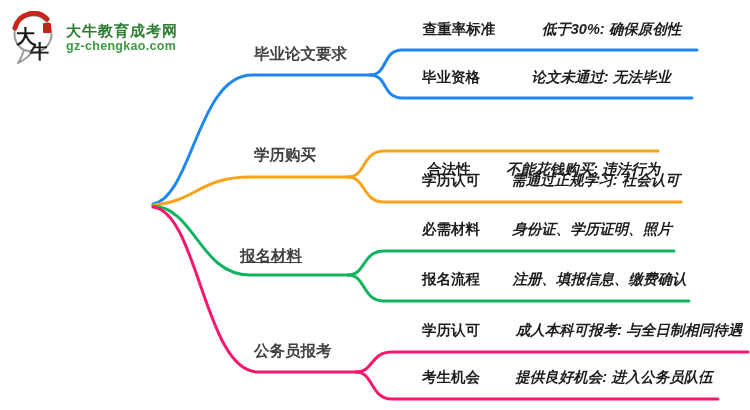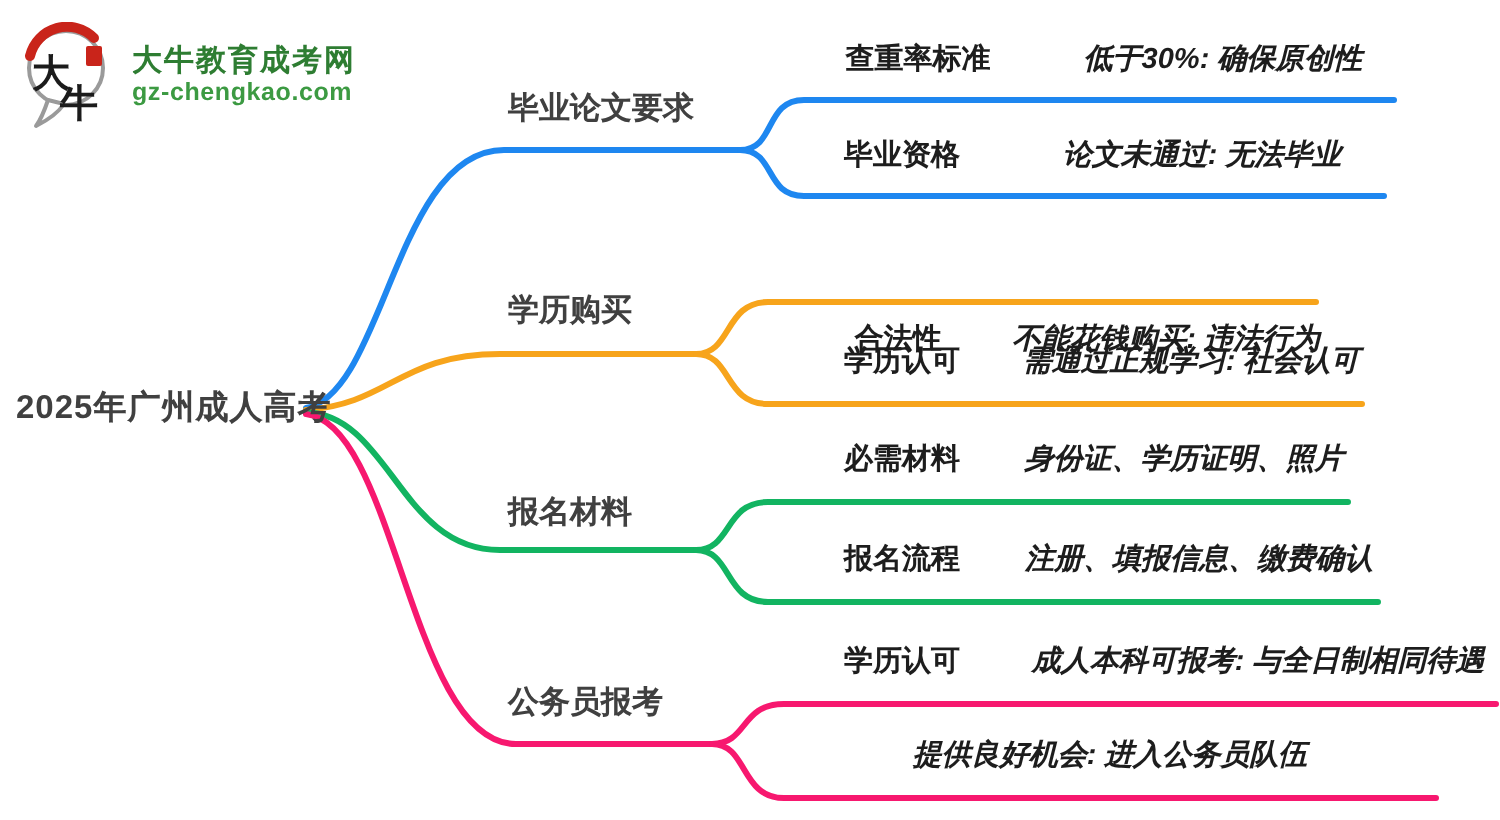--- a/index.html
+++ b/index.html
@@ -56,25 +56,24 @@
       <rect x="31" y="12" width="8" height="10" rx="1" fill="#c9241a"></rect>
       <text x="4" y="32" font-size="19" font-weight="bold" fill="#1b1b1b">大</text>
       <text x="18" y="47" font-size="19" font-weight="bold" fill="#1b1b1b">牛</text>
     </svg>
     <div class="logo-text">
       <span class="logo-title">大牛教育成考网</span>
       <span class="logo-domain">gz-chengkao.com</span>
     </div>
   </div>
 
-  <div class="node root-label">2025年广州成人高考</div>
 
   <div class="node branch-label" style="left:254px; top:44px;">毕业论文要求</div>
   <div class="node branch-label" style="left:254px; top:145px;">学历购买</div>
-  <div class="node branch-label" style="left:254px; top:246px;">报名材料</div>
+  <div class="node branch-label" style="left:240px; top:246px;text-decoration:underline;">报名材料</div>
   <div class="node branch-label" style="left:254px; top:341px;">公务员报考</div>
 
   <div class="sub-row" style="left:400px; top:20px; width:305px;">
     <span class="sub-label">查重率标准</span>
     <span class="sub-value">低于30%: 确保原创性</span>
   </div>
   <div class="sub-row" style="left:392px; top:68px; width:300px;">
     <span class="sub-label">毕业资格</span>
     <span class="sub-value">论文未通过: 无法毕业</span>
   </div>
@@ -92,16 +91,17 @@
   </div>
   <div class="sub-row" style="left:392px; top:270px; width:297px;">
     <span class="sub-label">报名流程</span>
     <span class="sub-value">注册、填报信息、缴费确认</span>
   </div>
   <div class="sub-row" style="left:392px; top:321px; width:356px;">
     <span class="sub-label">学历认可</span>
     <span class="sub-value">成人本科可报考: 与全日制相同待遇</span>
   </div>
   <div class="sub-row" style="left:392px; top:368px; width:326px;">
+    <span class="sub-label">考生机会</span>
     <span class="sub-value">提供良好机会: 进入公务员队伍</span>
   </div>
 
 </div>
 
 </body></html>

